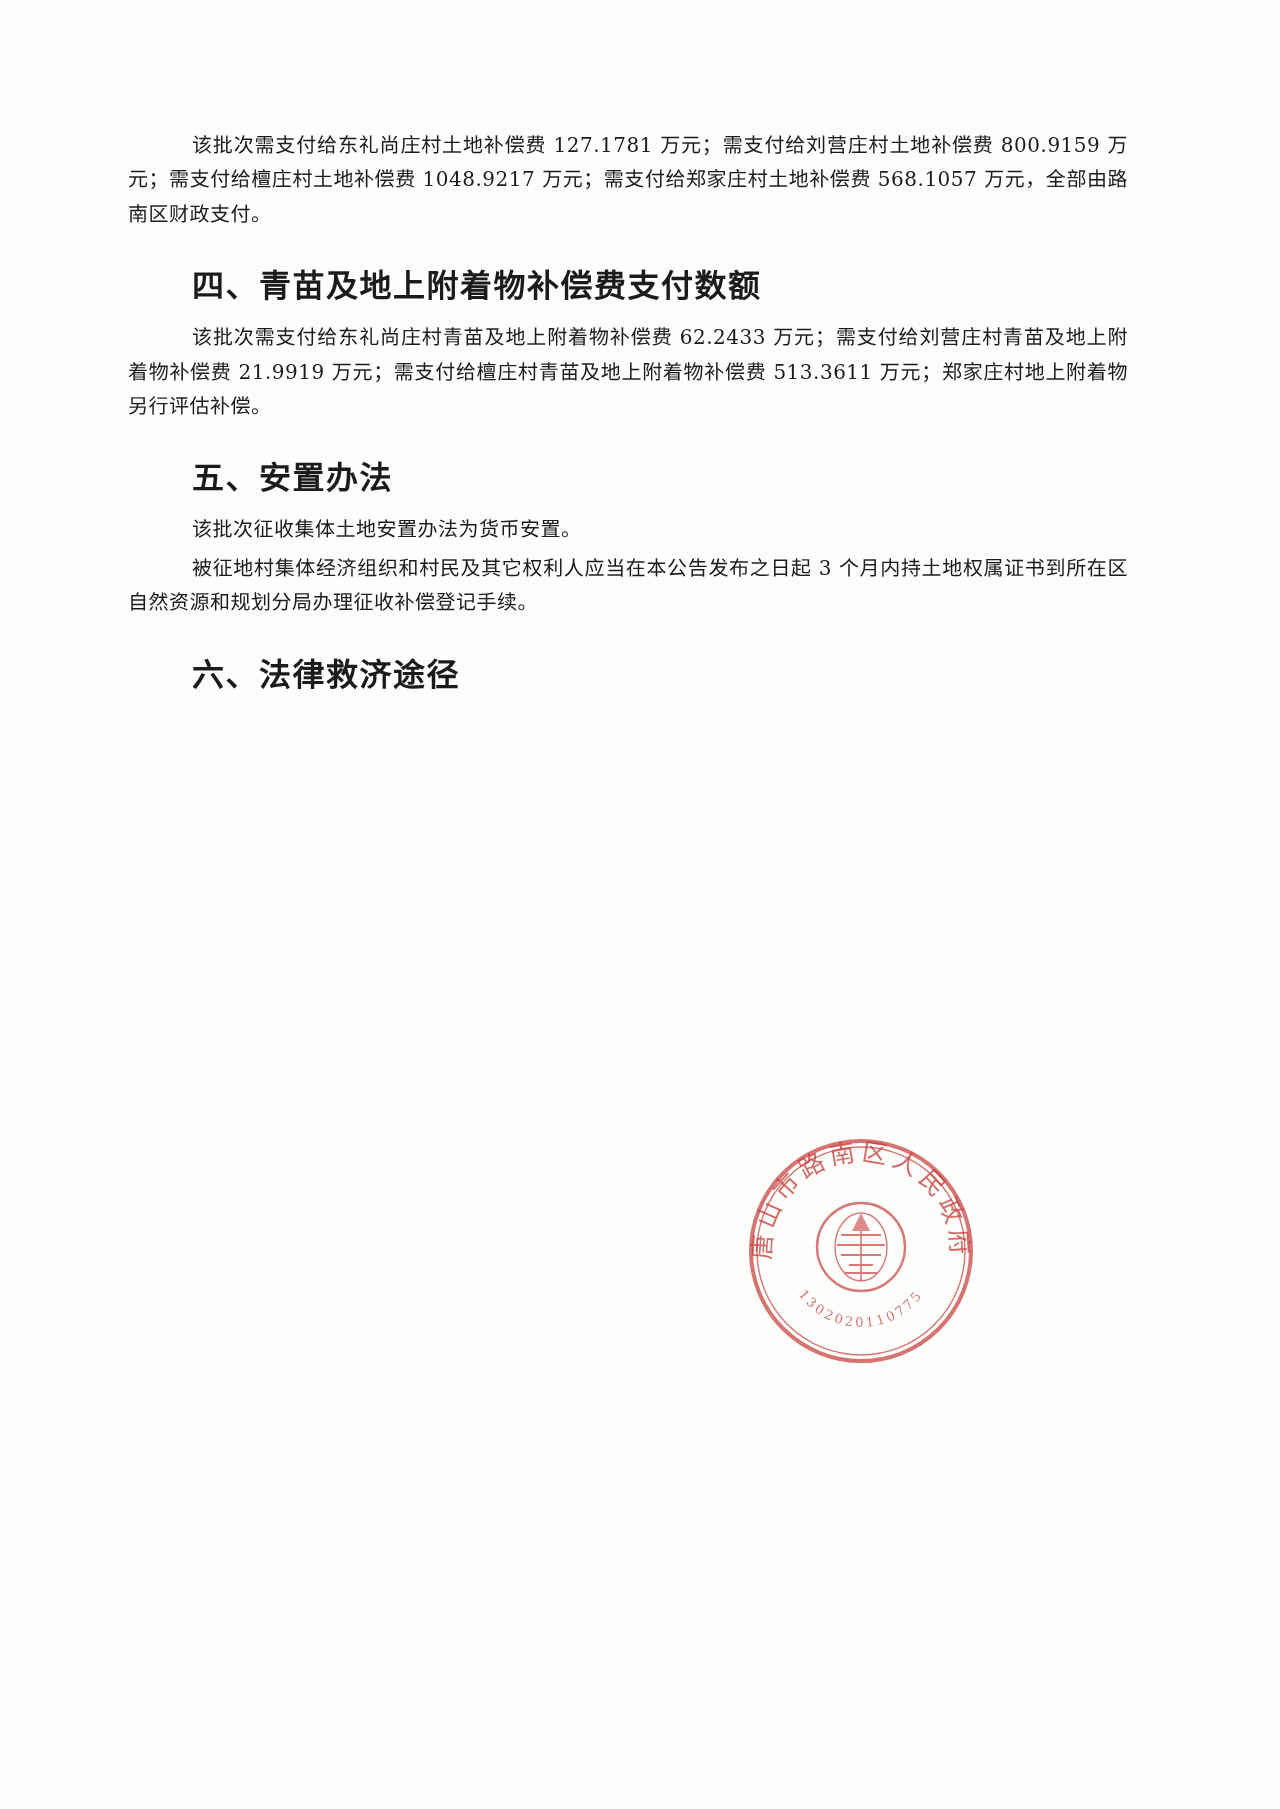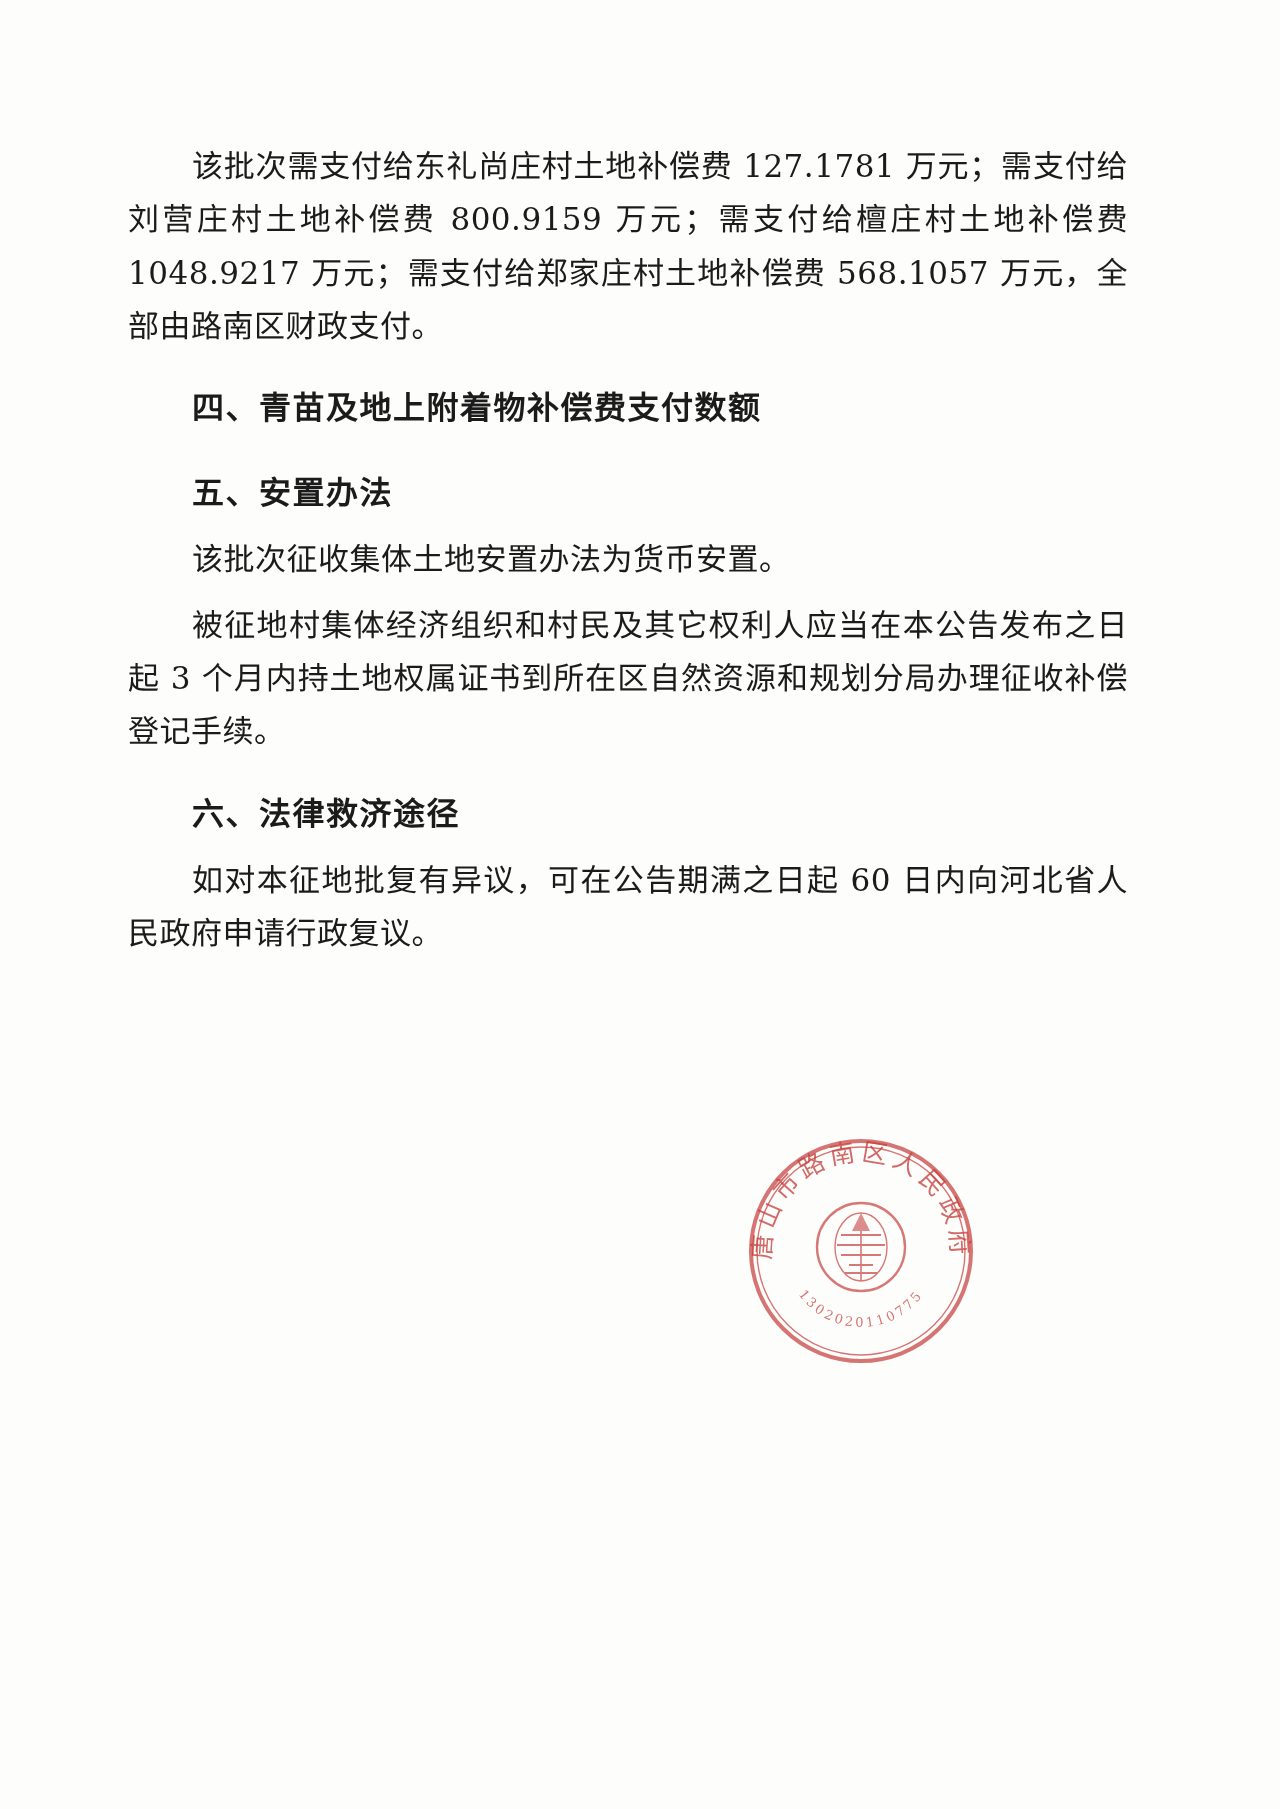--- a/index.html
+++ b/index.html
@@ -20,22 +20,22 @@
     inset: 0;
     background: #fdfdfb;
   }
   .content {
     position: absolute;
     left: 128px;
     top: 128px;
     width: 1000px;
   }
   p {
-    margin: 12px 0 4px 0;
-    font-size: 31px;
+    margin: 0 0 4px 0;
+    font-size: 20px;
     line-height: 1.72;
     letter-spacing: 0.5px;
     text-align: justify;
     text-justify: inter-ideograph;
   }
   .indent {
     text-indent: 64px;
   }
   .heading {
     font-size: 32px;
@@ -78,34 +78,34 @@
 <div class="page">
 
   <div class="content">
 
     <p class="indent">该批次需支付给东礼尚庄村土地补偿费 127.1781 万元；需支付给刘营庄村土地补偿费 800.9159 万元；需支付给檀庄村土地补偿费 1048.9217 万元；需支付给郑家庄村土地补偿费 568.1057 万元，全部由路南区财政支付。</p>
 
     <div class="spacer-sm"></div>
 
     <p class="heading">四、青苗及地上附着物补偿费支付数额</p>
 
+    <p class="indent">该批次需支付给东礼尚庄村青苗及地上附着物补偿费 62.2433 万元；需支付给刘营庄村青苗及地上附着物补偿费 21.9919 万元；需支付给檀庄村青苗及地上附着物补偿费 513.3611 万元；郑家庄村地上附着物另行评估补偿。</p>
 
     <div class="spacer-sm"></div>
 
     <p class="heading">五、安置办法</p>
 
     <p class="indent">该批次征收集体土地安置办法为货币安置。</p>
 
     <p class="indent">被征地村集体经济组织和村民及其它权利人应当在本公告发布之日起 3 个月内持土地权属证书到所在区自然资源和规划分局办理征收补偿登记手续。</p>
 
     <div class="spacer-sm"></div>
 
     <p class="heading">六、法律救济途径</p>
 
-    <p class="indent">如对本征地批复有异议，可在公告期满之日起 60 日内向河北省人民政府申请行政复议。</p>
 
 
   </div>
 
   <div class="seal">
     <svg width="232" height="232" viewBox="0 0 232 232" xmlns="http://www.w3.org/2000/svg">
       <g fill="none" stroke="#c7413f" stroke-width="4" opacity="0.72">
         <circle cx="116" cy="116" r="110"></circle>
         <circle cx="116" cy="116" r="104" stroke-width="1.4"></circle>
       </g>

